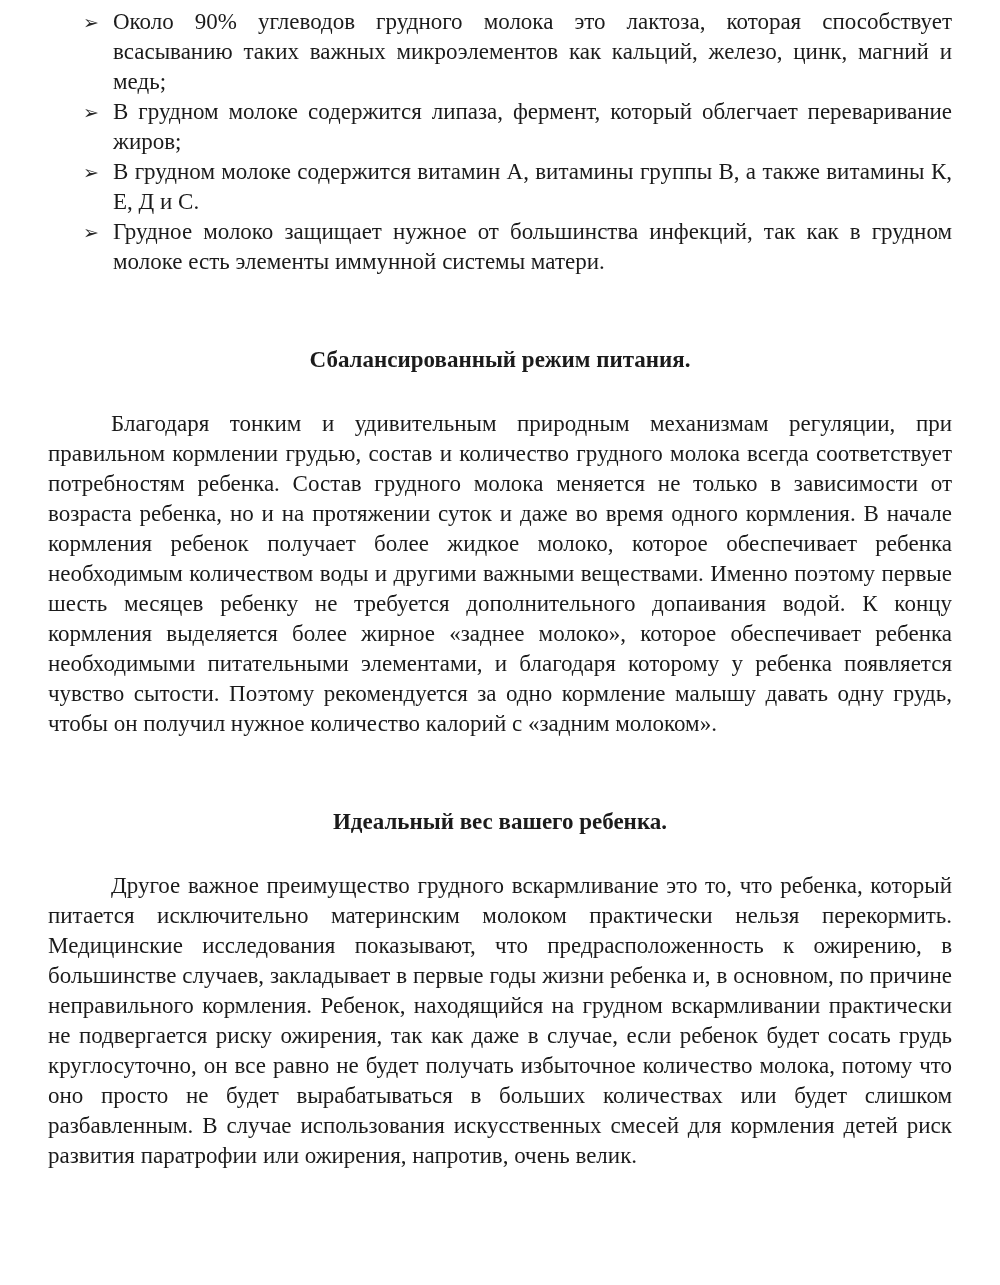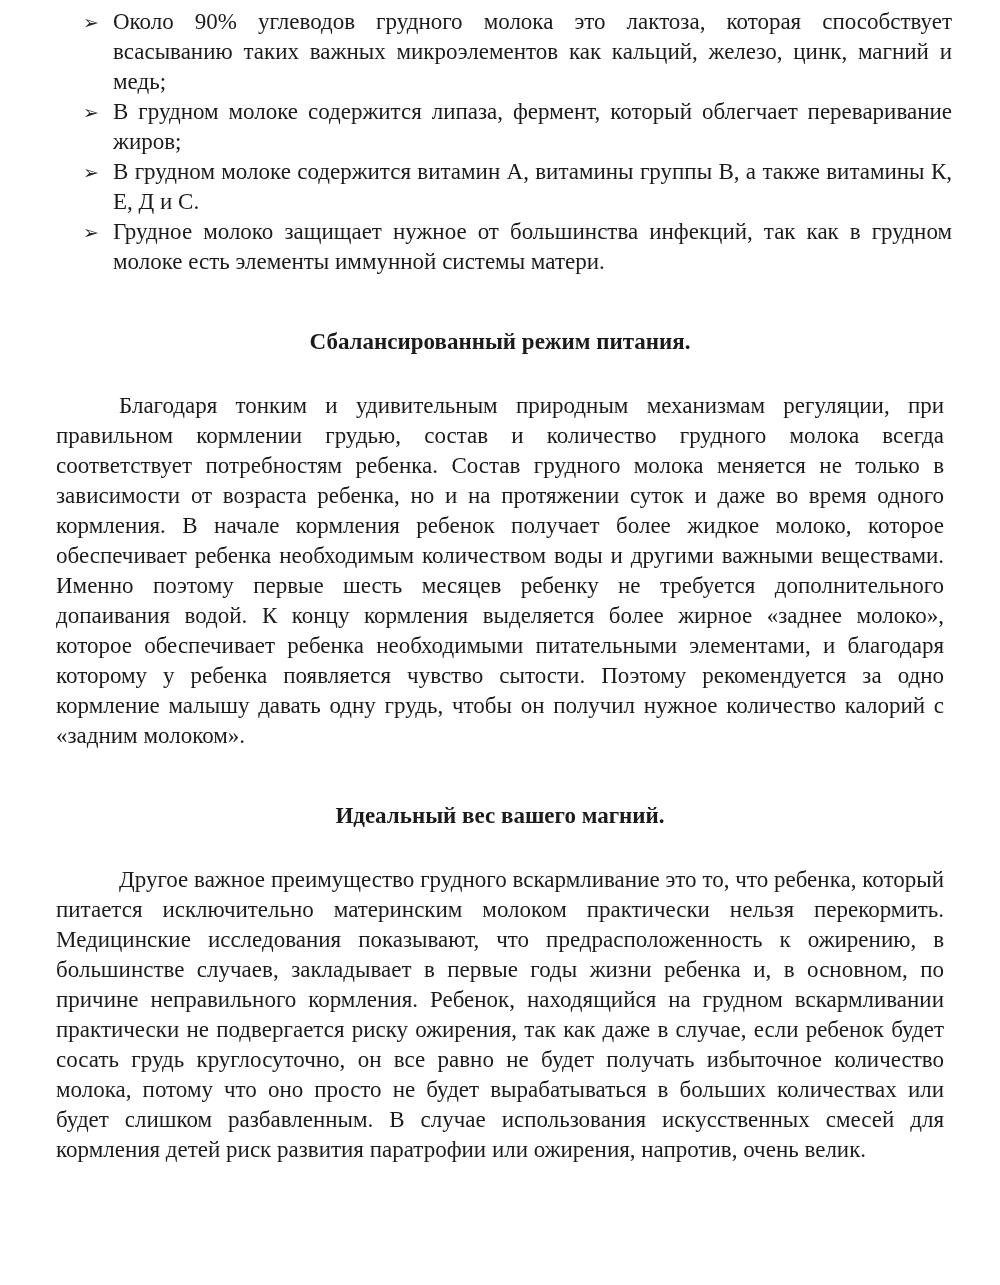--- a/index.html
+++ b/index.html
@@ -38,25 +38,25 @@
     left: -30px;
     top: 0;
     font-family: "DejaVu Sans", sans-serif;
     font-size: 19px;
     color: #2a2a2a;
   }
   .heading {
     font-size: 23px;
     font-weight: bold;
     text-align: center;
-    margin: 50px 0 34px 0;
+    margin: 68px 0 34px 0;
     line-height: 30px;
   }
   .para {
-    margin: 8px;
+    margin: 0;
     text-align: justify;
     text-indent: 63px;
   }
 </style>
 </head>
 <body>
 
 <div class="page">
 
   <ul class="bullet-list">
@@ -74,17 +74,17 @@
     </li>
     <li class="bullet-item">
       <span class="marker">➢</span>
       <span class="bullet-text">Грудное молоко защищает нужное от большинства инфекций, так как в грудном молоке есть элементы иммунной системы матери.</span>
     </li>
   </ul>
 
   <h2 class="heading">Сбалансированный режим питания.</h2>
   <p class="para">Благодаря тонким и удивительным природным механизмам регуляции, при правильном кормлении грудью, состав и количество грудного молока всегда соответствует потребностям ребенка. Состав грудного молока меняется не только в зависимости от возраста ребенка, но и на протяжении суток и даже во время одного кормления. В начале кормления ребенок получает более жидкое молоко, которое обеспечивает ребенка необходимым количеством воды и другими важными веществами. Именно поэтому первые шесть месяцев ребенку не требуется дополнительного допаивания водой. К концу кормления выделяется более жирное «заднее молоко», которое обеспечивает ребенка необходимыми питательными элементами, и благодаря которому у ребенка появляется чувство сытости. Поэтому рекомендуется за одно кормление малышу давать одну грудь, чтобы он получил нужное количество калорий с «задним молоком».</p>
 
-  <h2 class="heading">Идеальный вес вашего магний.</h2>
+  <h2 class="heading">Идеальный вес вашего ребенка.</h2>
   <p class="para">Другое важное преимущество грудного вскармливание это то, что ребенка, который питается исключительно материнским молоком практически нельзя перекормить. Медицинские исследования показывают, что предрасположенность к ожирению, в большинстве случаев, закладывает в первые годы жизни ребенка и, в основном, по причине неправильного кормления. Ребенок, находящийся на грудном вскармливании практически не подвергается риску ожирения, так как даже в случае, если ребенок будет сосать грудь круглосуточно, он все равно не будет получать избыточное количество молока, потому что оно просто не будет вырабатываться в больших количествах или будет слишком разбавленным. В случае использования искусственных смесей для кормления детей риск развития паратрофии или ожирения, напротив, очень велик.</p>
 
 
 </div>
 
 </body></html>

